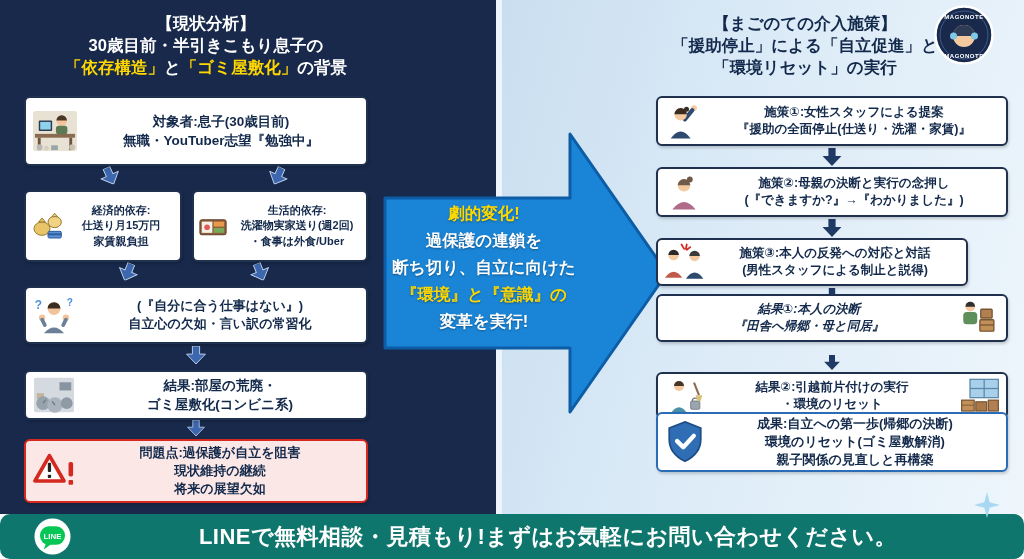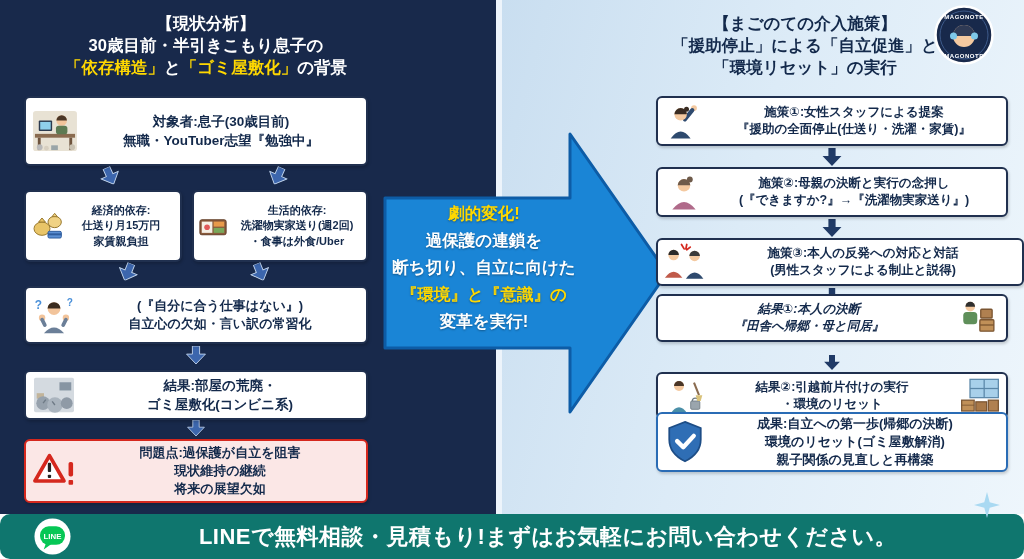--- a/index.html
+++ b/index.html
@@ -267,31 +267,31 @@
     <span class="ic">
       <svg width="40" height="42" viewBox="0 0 48 44">
         <circle cx="24" cy="14" r="7.5" fill="#f4c9a0"></circle>
         <path d="M16.5 14 a7.5 7.5 0 0 1 15 0 z" fill="#6e5a4a"></path>
         <circle cx="31" cy="7" r="3.5" fill="#6e5a4a"></circle>
         <path d="M10 43 q14 -18 28 0 z" fill="#b06a8a"></path>
       </svg>
     </span>
     <div class="txt fs12">
       <div>施策②:母親の決断と実行の念押し</div>
-      <div>(『できますか?』→『洗濯物実家送り』)</div>
+      <div>(『できますか?』→『わかりました』)</div>
     </div>
   </div>
 
   <div class="blk-arrow arrR" style="left:822px;top:219px;">
     <svg viewBox="0 0 22 20">
         <path d="M7 0 H15 V9 H21.5 L11 20 L0.5 9 H7 Z"></path>
       </svg>
   </div>
 
-  <div class="box" style="left:656px;top:238px;width:368px;height:48px;">
+  <div class="box" style="left:656px;top:238px;width:312px;height:48px;">
     <span class="ic">
       <svg width="42" height="40" viewBox="0 0 48 44">
         <path d="M20 2 l3 5 M26 2 l-1 5 M30 5 l-4 3" stroke="#d5281e" stroke-width="2" stroke-linecap="round"></path>
         <circle cx="11" cy="14" r="6" fill="#f4c9a0"></circle>
         <path d="M5 14 a6 6 0 0 1 12 0 z" fill="#2a2a2a"></path>
         <path d="M1 40 q10 -14 20 0 z" fill="#c05a4a"></path>
         <circle cx="35" cy="15" r="6" fill="#f4c9a0"></circle>
         <path d="M29 15 a6 6 0 0 1 12 0 z" fill="#3a3a3a"></path>
         <path d="M25 41 q10 -14 20 0 z" fill="#2e4a6e"></path>
       </svg>

